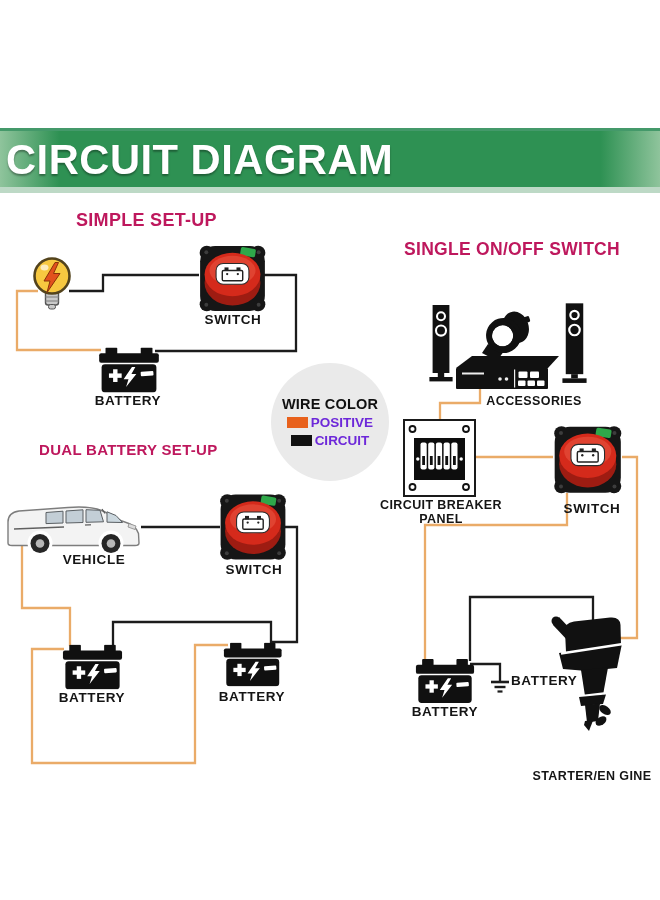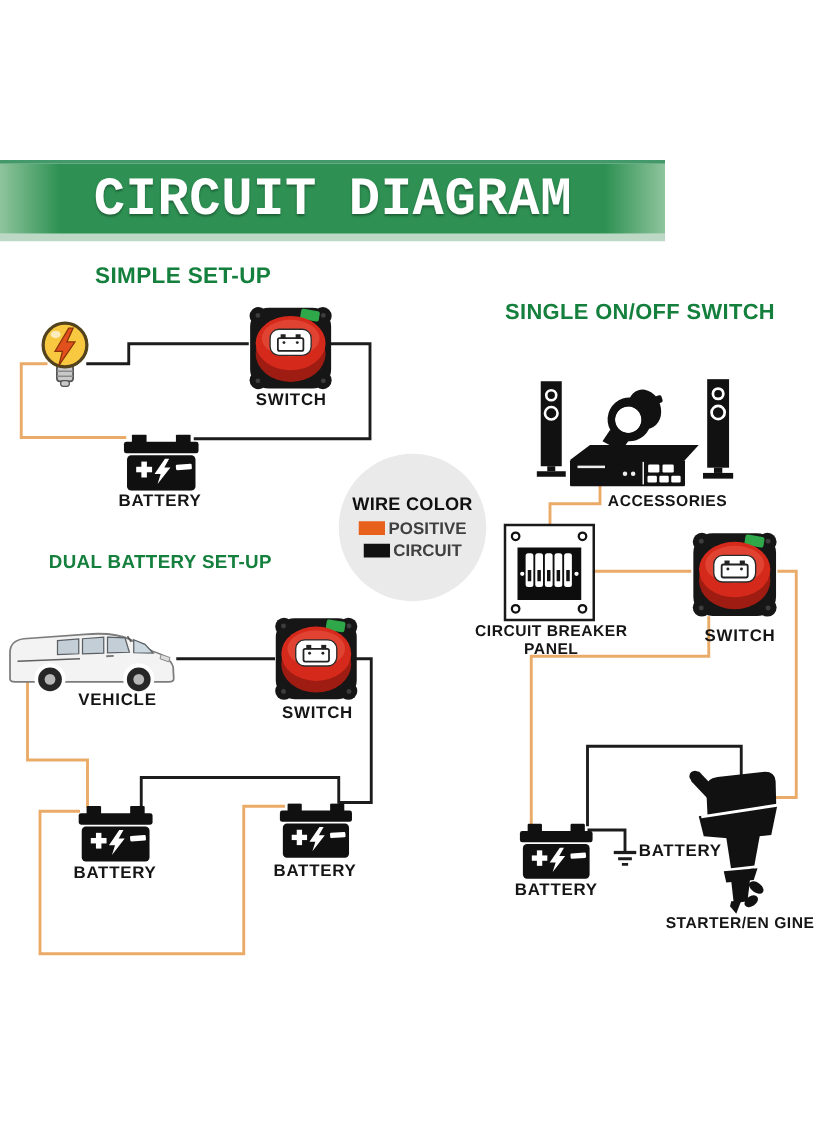--- a/index.html
+++ b/index.html
@@ -1,40 +1,40 @@
 <!DOCTYPE html>
 <html><head>
 <meta charset="utf-8">
 <style>
   html,body{margin:0;padding:0;background:#fff;}
   .canvas{position:relative;width:660px;height:900px;background:#fff;overflow:hidden;
           font-family:"Liberation Sans",sans-serif;}
   
-  .banner{position:absolute;left:0;top:128px;width:532px;height:56px;
+  .banner{position:absolute;left:0;top:128px;width:660px;height:56px;
           background:linear-gradient(to right,#8fc49c 0%,#2e9153 9%,#2e9153 91%,#8fc49c 100%);
           border-top:3px solid #44996a;border-bottom:6px solid #bdd9c6;
-          display:flex;align-items:center;justify-content:center;font-family:Liberation Mono, monospace;}
+          display:flex;align-items:center;justify-content:flex-start;}
   .banner-title{color:#fff;font-weight:bold;font-size:43px;letter-spacing:0.5px;
           transform:scaleX(.97);text-shadow:0 2px 2px rgba(0,0,0,.35);white-space:nowrap;}
   
-  .h-orange{position:absolute;color:#15803d;font-weight:bold;font-size:18px;
+  .h-orange{position:absolute;color:#be185d;font-weight:bold;font-size:18px;
           letter-spacing:.3px;white-space:nowrap;}
   
   .lbl{position:absolute;color:#151515;font-weight:bold;font-size:13.5px;
           letter-spacing:.6px;white-space:nowrap;}
   .sm{font-size:12.5px;letter-spacing:.4px;}
   .ctr{transform:translateX(-50%);}
   .two-line{text-align:center;line-height:14px;}
   
   .legend{position:absolute;left:271px;top:363px;width:118px;height:118px;border-radius:50%;
           background:#eaeaea;display:flex;flex-direction:column;align-items:center;
           justify-content:center;}
   .legend-title{font-weight:bold;font-size:14.5px;color:#101010;letter-spacing:.2px;}
   .legend-row{display:flex;align-items:center;gap:3px;font-weight:bold;font-size:13.5px;
-          color:#404040;margin-top:3px;}
+          color:#6d28d9;margin-top:3px;}
   .swatch{width:21px;height:11px;display:inline-block;}
   .swatch.pos{background:#e8611c;}
   .swatch.neg{background:#111;}
   svg.layer{position:absolute;left:0;top:0;}
 </style>
 </head>
 <body>
 
 <div class="canvas">
 
@@ -223,21 +223,21 @@
 
   <div class="h-orange" style="left:404px;top:239px;font-size:17.5px;">SINGLE ON/OFF SWITCH</div>
   <div class="lbl ctr sm" style="left:534px;top:394px;">ACCESSORIES</div>
   <div class="lbl ctr sm two-line" style="left:441px;top:498px;">
     <div>CIRCUIT BREAKER</div>
     <div>PANEL</div>
   </div>
   <div class="lbl ctr" style="left:592px;top:501px;">SWITCH</div>
   <div class="lbl ctr" style="left:445px;top:704px;">BATTERY</div>
   <div class="lbl" style="left:511px;top:673px;">BATTERY</div>
-  <div class="lbl ctr sm" style="left:592px;top:731px;">STARTER/EN GINE</div>
+  <div class="lbl ctr sm" style="left:592px;top:769px;">STARTER/EN GINE</div>
 
   <div class="h-orange" style="left:39px;top:441px;font-size:15px;">DUAL BATTERY SET-UP</div>
   <div class="lbl ctr" style="left:94px;top:552px;">VEHICLE</div>
   <div class="lbl ctr" style="left:254px;top:562px;">SWITCH</div>
   <div class="lbl ctr" style="left:92px;top:690px;">BATTERY</div>
   <div class="lbl ctr" style="left:252px;top:689px;">BATTERY</div>
 
   <div class="legend">
     <div class="legend-title">WIRE COLOR</div>
     <div class="legend-row">

